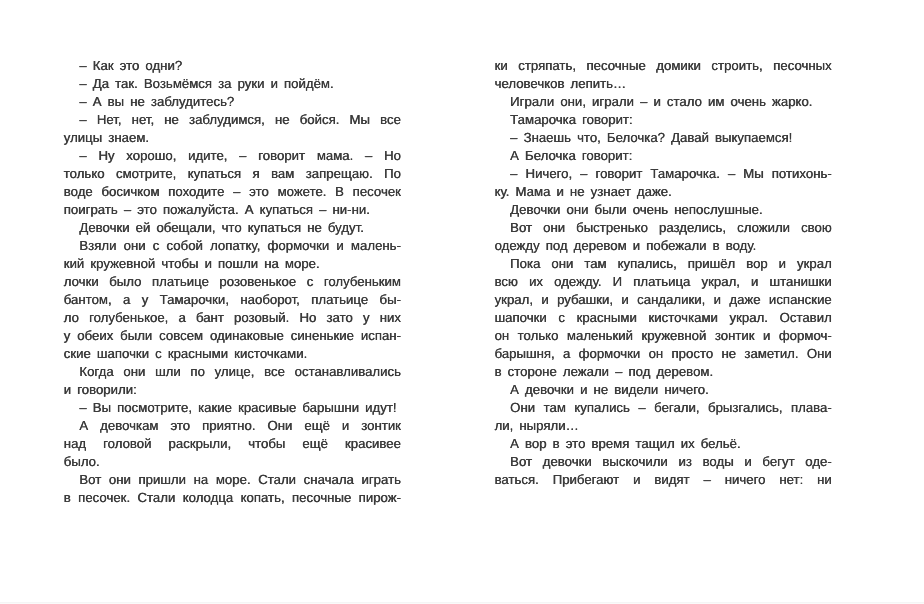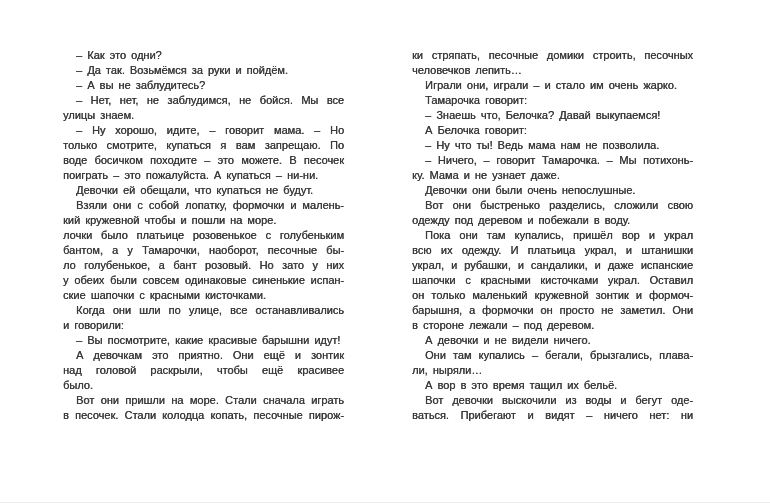--- a/index.html
+++ b/index.html
@@ -14,21 +14,21 @@
     background: #ffffff;
     overflow: hidden;
     font-family: "Liberation Sans", sans-serif;
     box-shadow: inset 0 -1px 0 #ececec;
   }
   .text-column {
     position: absolute;
     top: 48px;
     width: 281px;
   }
-  .text-column.left  { left: 63px; }
+  .text-column.left  { left: 53px; }
   .text-column.right { left: 412px; }
   .line {
     height: 15px;
     line-height: 15px;
     font-size: 11px;
     color: #3b3b3b;
     word-spacing: 2px;
     white-space: nowrap;
     text-shadow: 0.3px 0 0 currentColor;
   }
@@ -51,41 +51,40 @@
       <div class="line indent justify">– Нет, нет, не заблудимся, не бойся. Мы все</div>
       <div class="line">улицы знаем.</div>
       <div class="line indent justify">– Ну хорошо, идите, – говорит мама. – Но</div>
       <div class="line justify">только смотрите, купаться я вам запрещаю. По</div>
       <div class="line justify">воде босичком походите – это можете. В песочек</div>
       <div class="line">поиграть – это пожалуйста. А купаться – ни-ни.</div>
       <div class="line indent">Девочки ей обещали, что купаться не будут.</div>
       <div class="line indent justify">Взяли они с собой лопатку, формочки и малень-</div>
       <div class="line">кий кружевной чтобы и пошли на море.</div>
       <div class="line justify">лочки было платьице розовенькое с голубеньким</div>
-      <div class="line justify">бантом, а у Тамарочки, наоборот, песочные бы-</div>
+      <div class="line justify">бантом, а у Тамарочки, наоборот, платьице бы-</div>
       <div class="line justify">ло голубенькое, а бант розовый. Но зато у них</div>
       <div class="line justify">у обеих были совсем одинаковые синенькие испан-</div>
       <div class="line">ские шапочки с красными кисточками.</div>
       <div class="line indent justify">Когда они шли по улице, все останавливались</div>
       <div class="line">и говорили:</div>
       <div class="line indent">– Вы посмотрите, какие красивые барышни идут!</div>
       <div class="line indent justify">А девочкам это приятно. Они ещё и зонтик</div>
       <div class="line justify">над головой раскрыли, чтобы ещё красивее</div>
       <div class="line">было.</div>
       <div class="line indent justify">Вот они пришли на море. Стали сначала играть</div>
       <div class="line justify">в песочек. Стали колодца копать, песочные пирож-</div>
     </div>
   <div class="text-column right">
       <div class="line justify">ки стряпать, песочные домики строить, песочных</div>
       <div class="line">человечков лепить…</div>
       <div class="line indent">Играли они, играли – и стало им очень жарко.</div>
       <div class="line indent">Тамарочка говорит:</div>
       <div class="line indent">– Знаешь что, Белочка? Давай выкупаемся!</div>
       <div class="line indent">А Белочка говорит:</div>
-      <div class="line indent">– Ну что ты! Ведь мама нам не позволила.</div>
       <div class="line indent justify">– Ничего, – говорит Тамарочка. – Мы потихонь-</div>
       <div class="line">ку. Мама и не узнает даже.</div>
       <div class="line indent">Девочки они были очень непослушные.</div>
       <div class="line indent justify">Вот они быстренько разделись, сложили свою</div>
       <div class="line">одежду под деревом и побежали в воду.</div>
       <div class="line indent justify">Пока они там купались, пришёл вор и украл</div>
       <div class="line justify">всю их одежду. И платьица украл, и штанишки</div>
       <div class="line justify">украл, и рубашки, и сандалики, и даже испанские</div>
       <div class="line justify">шапочки с красными кисточками украл. Оставил</div>
       <div class="line justify">он только маленький кружевной зонтик и формоч-</div>

